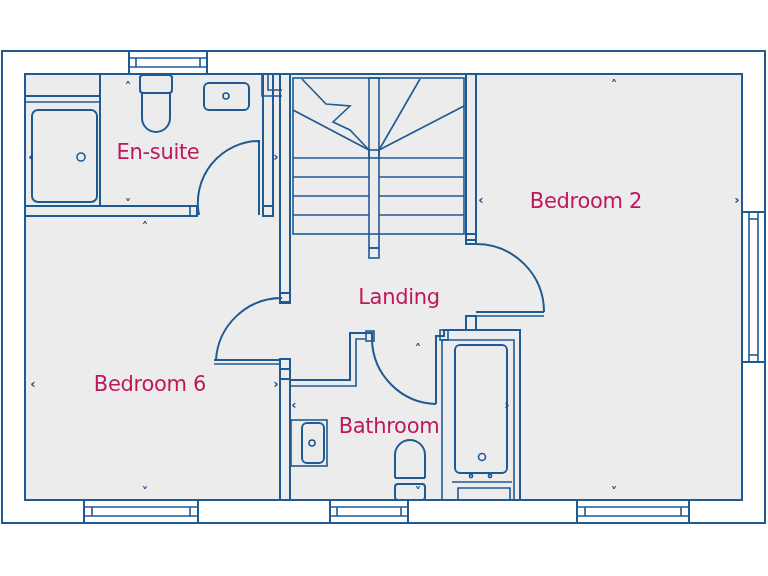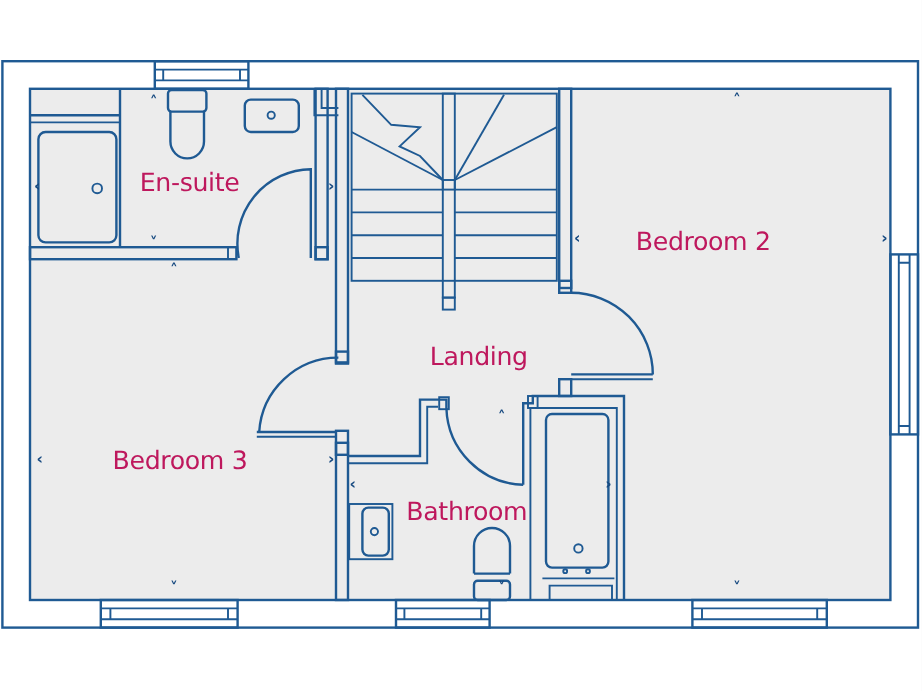--- a/index.html
+++ b/index.html
@@ -155,21 +155,21 @@
   <g>
     <path d="M 395 478 L 395 455 A 15 15 0 0 1 425 455 L 425 478" class="w"></path>
     <line x1="395" y1="478" x2="425" y2="478" class="w"></line>
     <rect x="395" y="484" width="30" height="16" rx="3" class="w"></rect>
   </g>
 </svg>
 
 <div class="lbl" style="left:158px; top:152px;">En-suite</div>
 <div class="lbl" style="left:586px; top:201px;">Bedroom 2</div>
 <div class="lbl" style="left:387px; top:297px;margin-left:12px;">Landing</div>
-<div class="lbl" style="left:150px; top:384px;">Bedroom 3</div>
+<div class="lbl" style="left:150px; top:384px;">Bedroom 6</div>
 <div class="lbl" style="left:389px; top:426px;">Bathroom</div>
 
 <div class="arr" style="left:128px; top:86px;">˄</div>
 <div class="arr" style="left:31px; top:156px;">‹</div>
 <div class="arr" style="left:276px; top:156px;">›</div>
 <div class="arr" style="left:128px; top:203px;">˅</div>
 <div class="arr" style="left:145px; top:226px;">˄</div>
 <div class="arr" style="left:614px; top:84px;">˄</div>
 <div class="arr" style="left:481px; top:199px;">‹</div>
 <div class="arr" style="left:737px; top:199px;">›</div>

